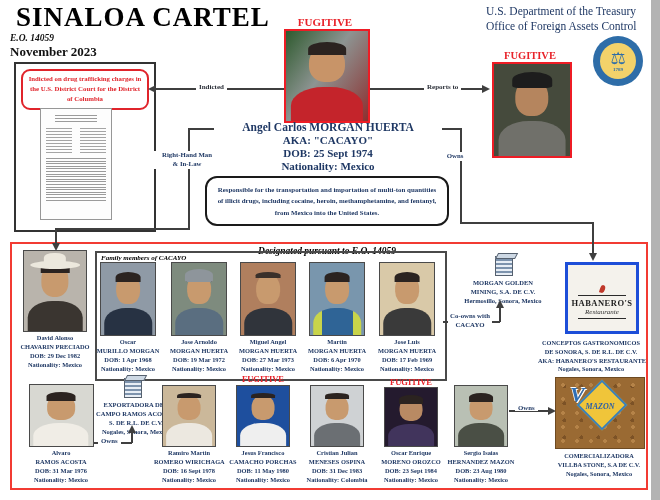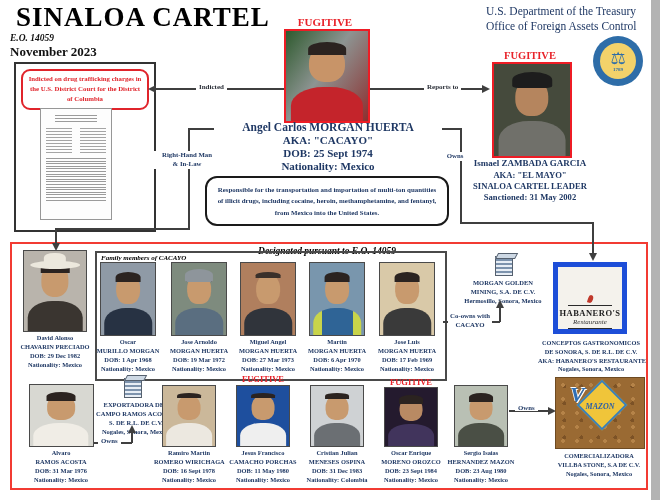--- a/index.html
+++ b/index.html
@@ -69,21 +69,21 @@
   .seal .yr{font-size:5px;font-weight:bold;color:#2e6da8;line-height:1;}
   .bldg{position:absolute;width:16px;height:18px;border:1px solid #55606e;
         background:repeating-linear-gradient(180deg,#e8eef5 0 2px,#7d93ad 2px 4px);z-index:2;}
   .bldg:before{content:"";position:absolute;left:-1px;top:-4px;width:18px;height:4px;background:#cdd8e4;border:1px solid #55606e;
                transform:skewX(-28deg);transform-origin:bottom left;}
   .doc{position:absolute;background:#fdfdfd;border:1px solid #979797;z-index:2;padding:5px 5px;box-sizing:border-box;}
   .doc .dh{width:70%;height:9px;margin:1px auto 4px;background:repeating-linear-gradient(180deg,#9b9b9b 0 1px,transparent 1px 3px);}
   .doc .dc{display:flex;justify-content:space-between;margin-bottom:4px;}
   .doc .dc div{width:44%;height:26px;background:repeating-linear-gradient(180deg,#a5a5a5 0 1px,transparent 1px 3px);}
   .doc .db{width:100%;height:44px;background:repeating-linear-gradient(180deg,#9b9b9b 0 1px,transparent 1px 2.6px);}
-  .hablogo{position:absolute;background:#f4f2ec;border:5px solid #1d4ed8;z-index:2;text-align:center;box-sizing:border-box;padding-top:28px;}
+  .hablogo{position:absolute;background:#f4f2ec;border:3px solid #1d4ed8;z-index:2;text-align:center;box-sizing:border-box;padding-top:20px;margin-left:12px;}
   .hablogo .pep{display:block;width:5px;height:8px;margin:0 auto 2px;background:#c0392b;border-radius:60% 60% 60% 10%;transform:rotate(18deg);}
   .hablogo .hr{width:70%;height:1px;background:#2a2a2a;margin:2px auto;}
   .hablogo .nm{font-size:8.5px;font-weight:bold;letter-spacing:.5px;color:#1d1d1d;}
   .hablogo .sub{font-size:7px;font-style:italic;color:#333;}
   .viblogo{position:absolute;background:#9a6a33;background-image:radial-gradient(#b58348 2px,transparent 2px),radial-gradient(#7c5226 2px,transparent 2px);
            background-size:14px 14px,17px 17px;border:1px solid #6d4a22;z-index:2;overflow:hidden;}
   .viblogo .dia{position:absolute;left:50%;top:9px;width:32px;height:32px;margin-left:-16px;background:#f0c53a;border:2px solid #3a7fb8;transform:rotate(45deg);}
   .viblogo .v{position:absolute;left:14px;top:4px;font-size:22px;font-weight:bold;font-style:italic;color:#2f6fb5;
               text-shadow:1px 1px 0 #fff,-1px -1px 0 #fff;z-index:2;}
   .viblogo .nm1{position:absolute;left:0;top:24px;width:100%;text-align:center;font-size:8px;font-weight:bold;font-style:italic;color:#2a5fa8;z-index:3;}
@@ -162,26 +162,20 @@
   <div class="rel" style="left:438px;top:152px;width:34px;">Owns</div>
 
   <div class="abs fug" style="left:492px;top:50px;width:76px;font-size:10.5px;">FUGITIVE</div>
   <div class="card" style="left:492px;top:62px;width:76px;">
     <div class="ph redb p-zambada" style="width:76px;height:92px;">
       <i class="head"></i>
         <i class="cap-hat"></i>
         <i class="body"></i>
     </div>
   </div>
-  <div class="abs navy" style="left:455px;top:158px;width:150px;text-align:center;line-height:1.3;font-size:8.6px;">
-    <div style="font-size:9px;">Ismael ZAMBADA GARCIA</div>
-    <div>AKA: "EL MAYO"</div>
-    <div>SINALOA CARTEL LEADER</div>
-    <div>Sanctioned: 31 May 2002</div>
-  </div>
 
   <div class="abs redbigbox" style="left:10px;top:242px;width:634px;height:244px;"></div>
   <div class="abs desigtitle" style="left:10px;top:246px;width:634px;">Designated pursuant to E.O. 14059</div>
 
   <div class="card" style="left:20px;top:250px;width:70px;">
     <div class="ph p-david" style="width:62px;height:80px;">
       <i class="head"></i>
         <i class="hair"></i>
         <i class="cow-brim"></i>
         <i class="cow-crown"></i>

